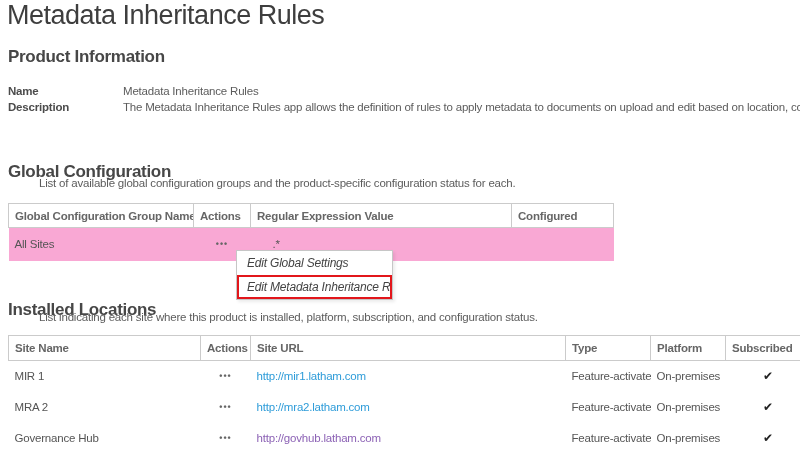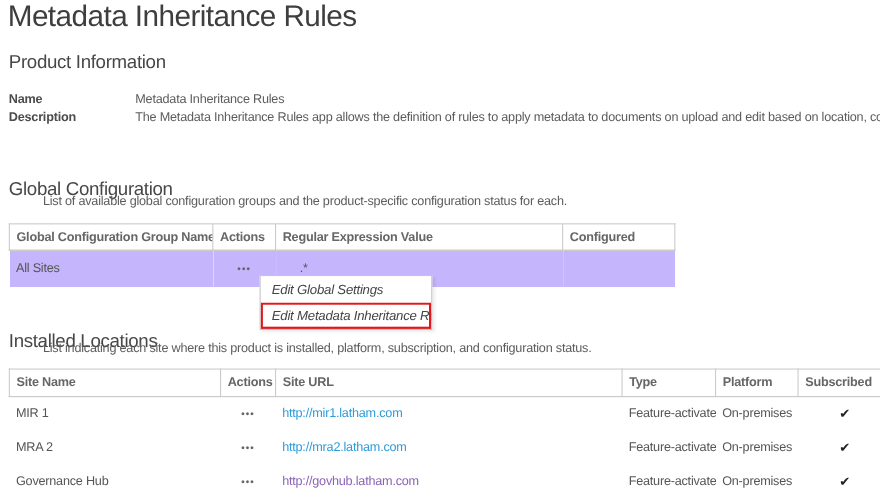--- a/index.html
+++ b/index.html
@@ -9,21 +9,21 @@
     background:#ffffff; font-family:"Liberation Sans", sans-serif;
     color:#5a5a5a; letter-spacing:-0.2px;
   }
   .page-title {
     position:absolute; left:7px; top:0px;
     font-size:27px; font-weight:300; color:#3e3e3e; letter-spacing:-0.5px;
     white-space:nowrap;
   }
   .section-heading {
     position:absolute; left:8px;
-    font-size:17px; font-weight:400; color:#474747; letter-spacing:-0.3px;
+    font-size:17px; font-weight:700; color:#474747; letter-spacing:-0.3px;
     white-space:nowrap;
   }
   .h-product  { top:47px; }
   .h-global   { top:162px; }
   .h-installed{ top:288px;margin-top:12px; }
 
   .field-row { position:absolute; left:8px; width:950px; white-space:nowrap; font-size:11.5px; }
   .field-row.name { top:85px; }
   .field-row.desc { top:101px; }
   .field-label { display:inline-block; width:115px; font-weight:bold; color:#4c4c4c; vertical-align:top; }
@@ -38,21 +38,21 @@
   .il-table { top:335px; width:802px; }
   thead th {
     border:1px solid #cbcbcb; background:#fff;
     font-size:11.5px; font-weight:bold; color:#666666; text-align:left;
     padding:5px 6px; height:24px; white-space:nowrap; overflow:hidden;
   }
   .il-table thead th { height:25px; }
   tbody td { font-size:11.5px; color:#555555; padding:0 6px; vertical-align:middle; white-space:nowrap; overflow:hidden; }
   .gc-table tbody tr { height:33px; }
   .il-table tbody tr { height:31px; }
-  .row-selected td { background:#c4b5fd; }
+  .row-selected td { background:#f9a8d4; }
 
   .ellipsis-btn {
     display:block; width:100%; text-align:center; color:#666;
     font-size:9px; font-weight:bold; letter-spacing:1px; cursor:pointer;
     line-height:10px;
   }
   .regex-cell { padding-left:22px; color:#555; }
   .link { text-decoration:none; color:#2e9cd9; cursor:pointer; }
   .link.visited { color:#8c62b5; }
   .check-cell { text-align:center; color:#222; font-size:12px; }

